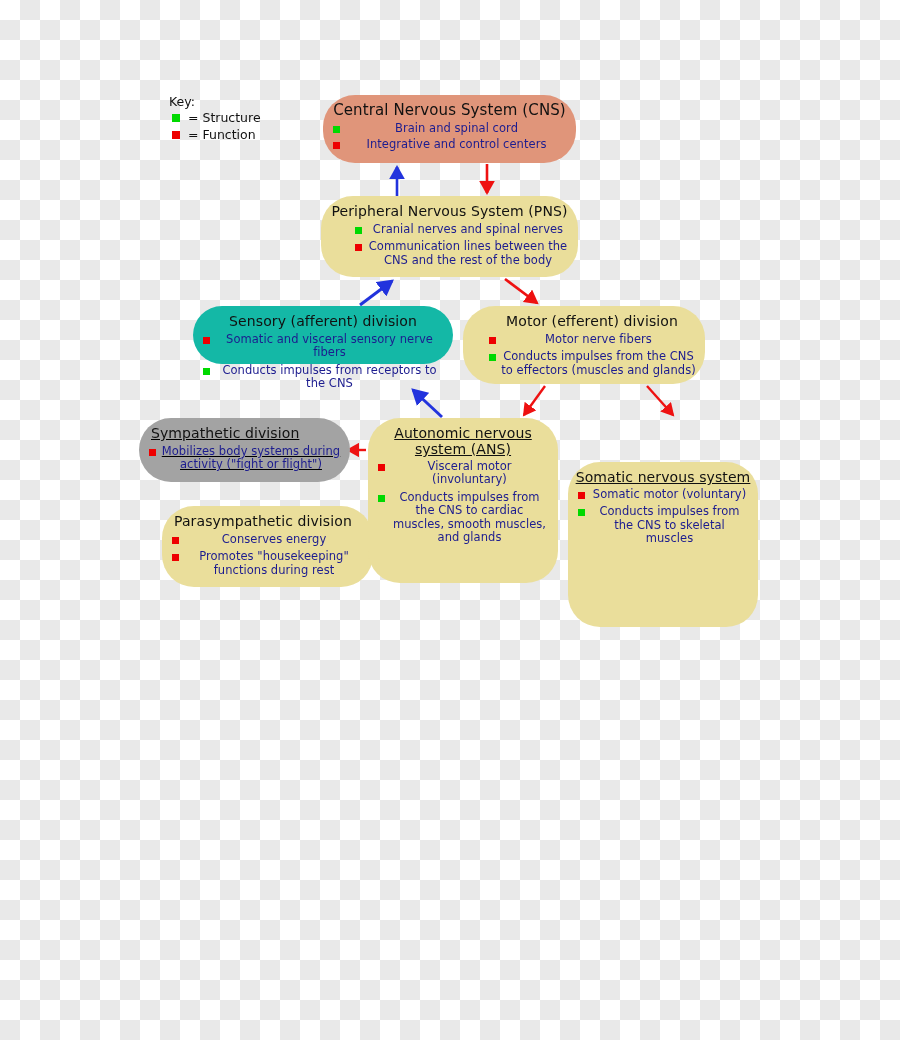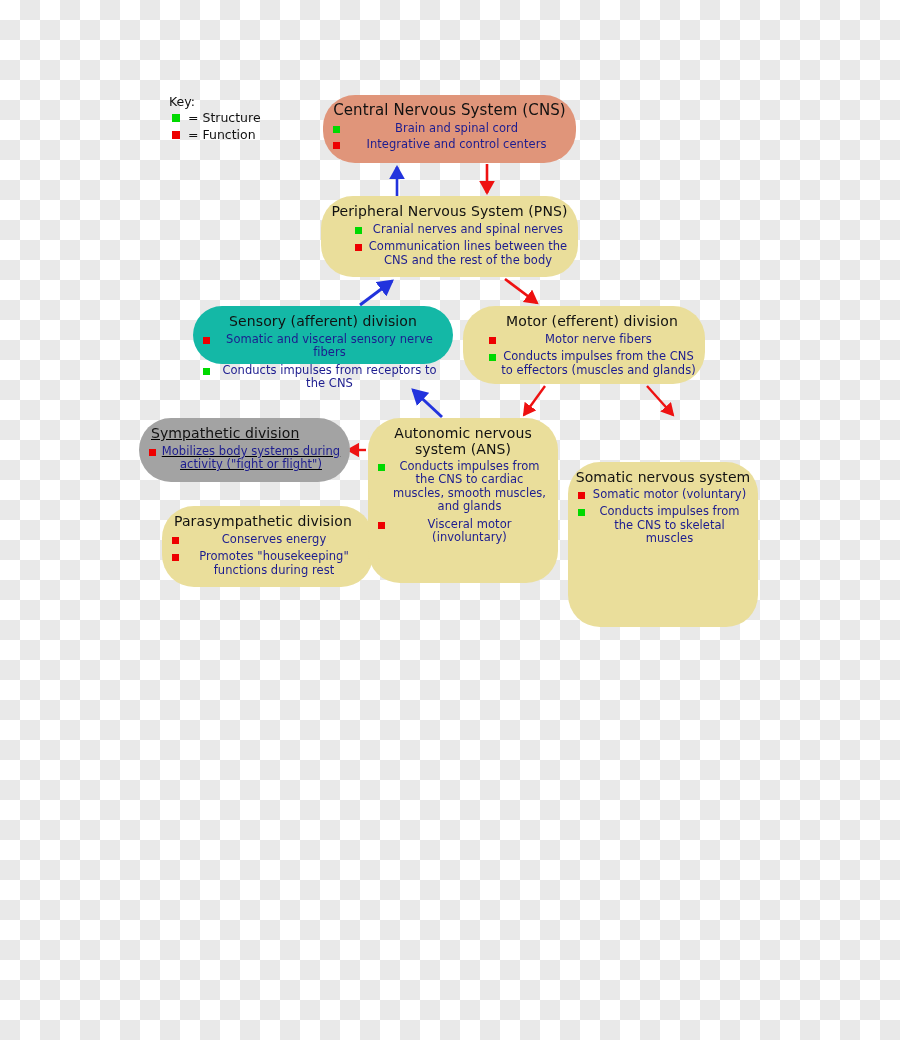--- a/index.html
+++ b/index.html
@@ -69,21 +69,21 @@
   #pns-box .bullets{ padding-left:32px; }
 
   #sensory-box{ left:193px; top:306px; width:260px; height:58px; background:#14b8a6; }
   #motor-box{ left:463px; top:306px; width:242px; height:78px; background:#eade9b;padding-left:16px; }
 
   #sympathetic-box{ left:139px; top:418px; width:211px; height:64px; background:#a3a3a3;text-decoration:underline; }
   #parasympathetic-box{ left:139px; top:506px; width:211px; height:81px; background:#eade9b;margin-left:23px; }
   #ans-box{ left:368px; top:418px; width:190px; height:165px; background:#eade9b; }
   #somatic-box{ left:568px; top:418px; width:190px; height:165px; background:#eade9b;margin-top:44px; }
 
-  #ans-box .title, #somatic-box .title{ line-height:16px; }
+  #ans-box .title, #somatic-box .title{ line-height:16px;text-decoration:underline; }
 
   svg#arrows{ position:absolute; left:0; top:0; width:900px; height:1040px; pointer-events:none; }
 </style>
 </head>
 <body>
 
 <div id="canvas"></div>
 
 <svg id="arrows" viewBox="0 0 900 1040">
   <defs>
@@ -187,22 +187,22 @@
   <div class="title">Parasympathetic division</div>
   <div class="bullets">
       <div class="bullet"><span class="sq function"></span><span>Conserves energy</span></div>
       <div class="bullet"><span class="sq function"></span><span>Promotes "housekeeping" functions during rest</span></div>
     </div>
 </div>
 
 <div class="box" id="ans-box">
   <div class="title">Autonomic nervous system (ANS)</div>
   <div class="bullets">
+      <div class="bullet"><span class="sq function"></span><span>Visceral motor (involuntary)</span></div>
       <div class="bullet"><span class="sq structure"></span><span>Conducts impulses from the CNS to cardiac muscles, smooth muscles, and glands</span></div>
-      <div class="bullet"><span class="sq function"></span><span>Visceral motor (involuntary)</span></div>
     </div>
 </div>
 
 <div class="box" id="somatic-box">
   <div class="title">Somatic nervous system</div>
   <div class="bullets">
       <div class="bullet"><span class="sq function"></span><span>Somatic motor (voluntary)</span></div>
       <div class="bullet"><span class="sq structure"></span><span>Conducts impulses from the CNS to skeletal muscles</span></div>
     </div>
 </div>

